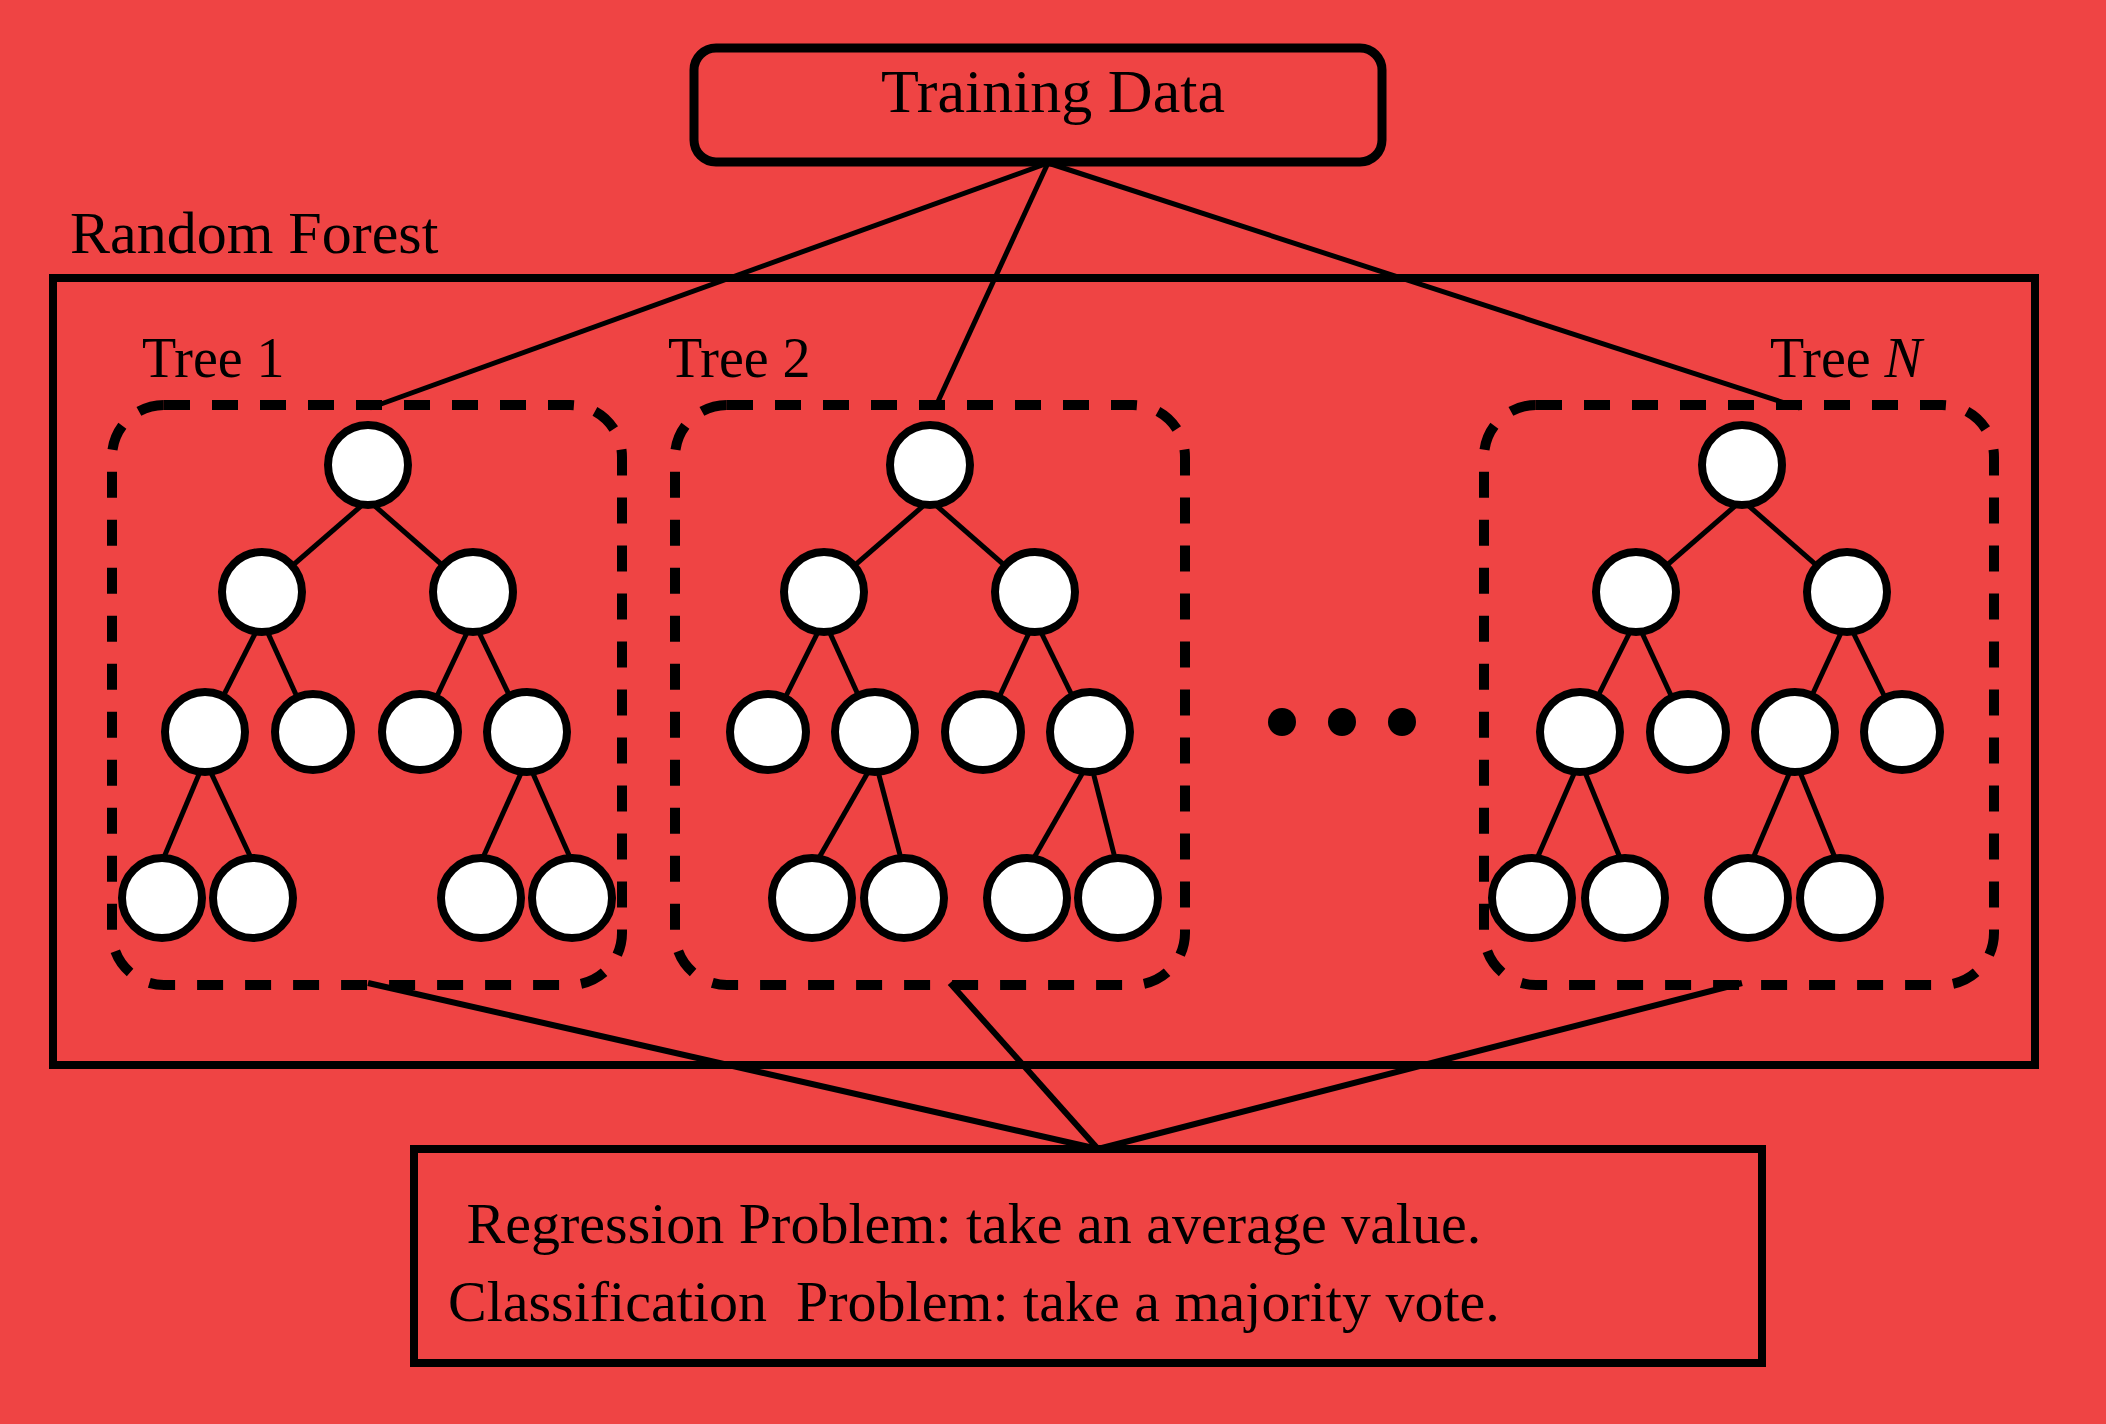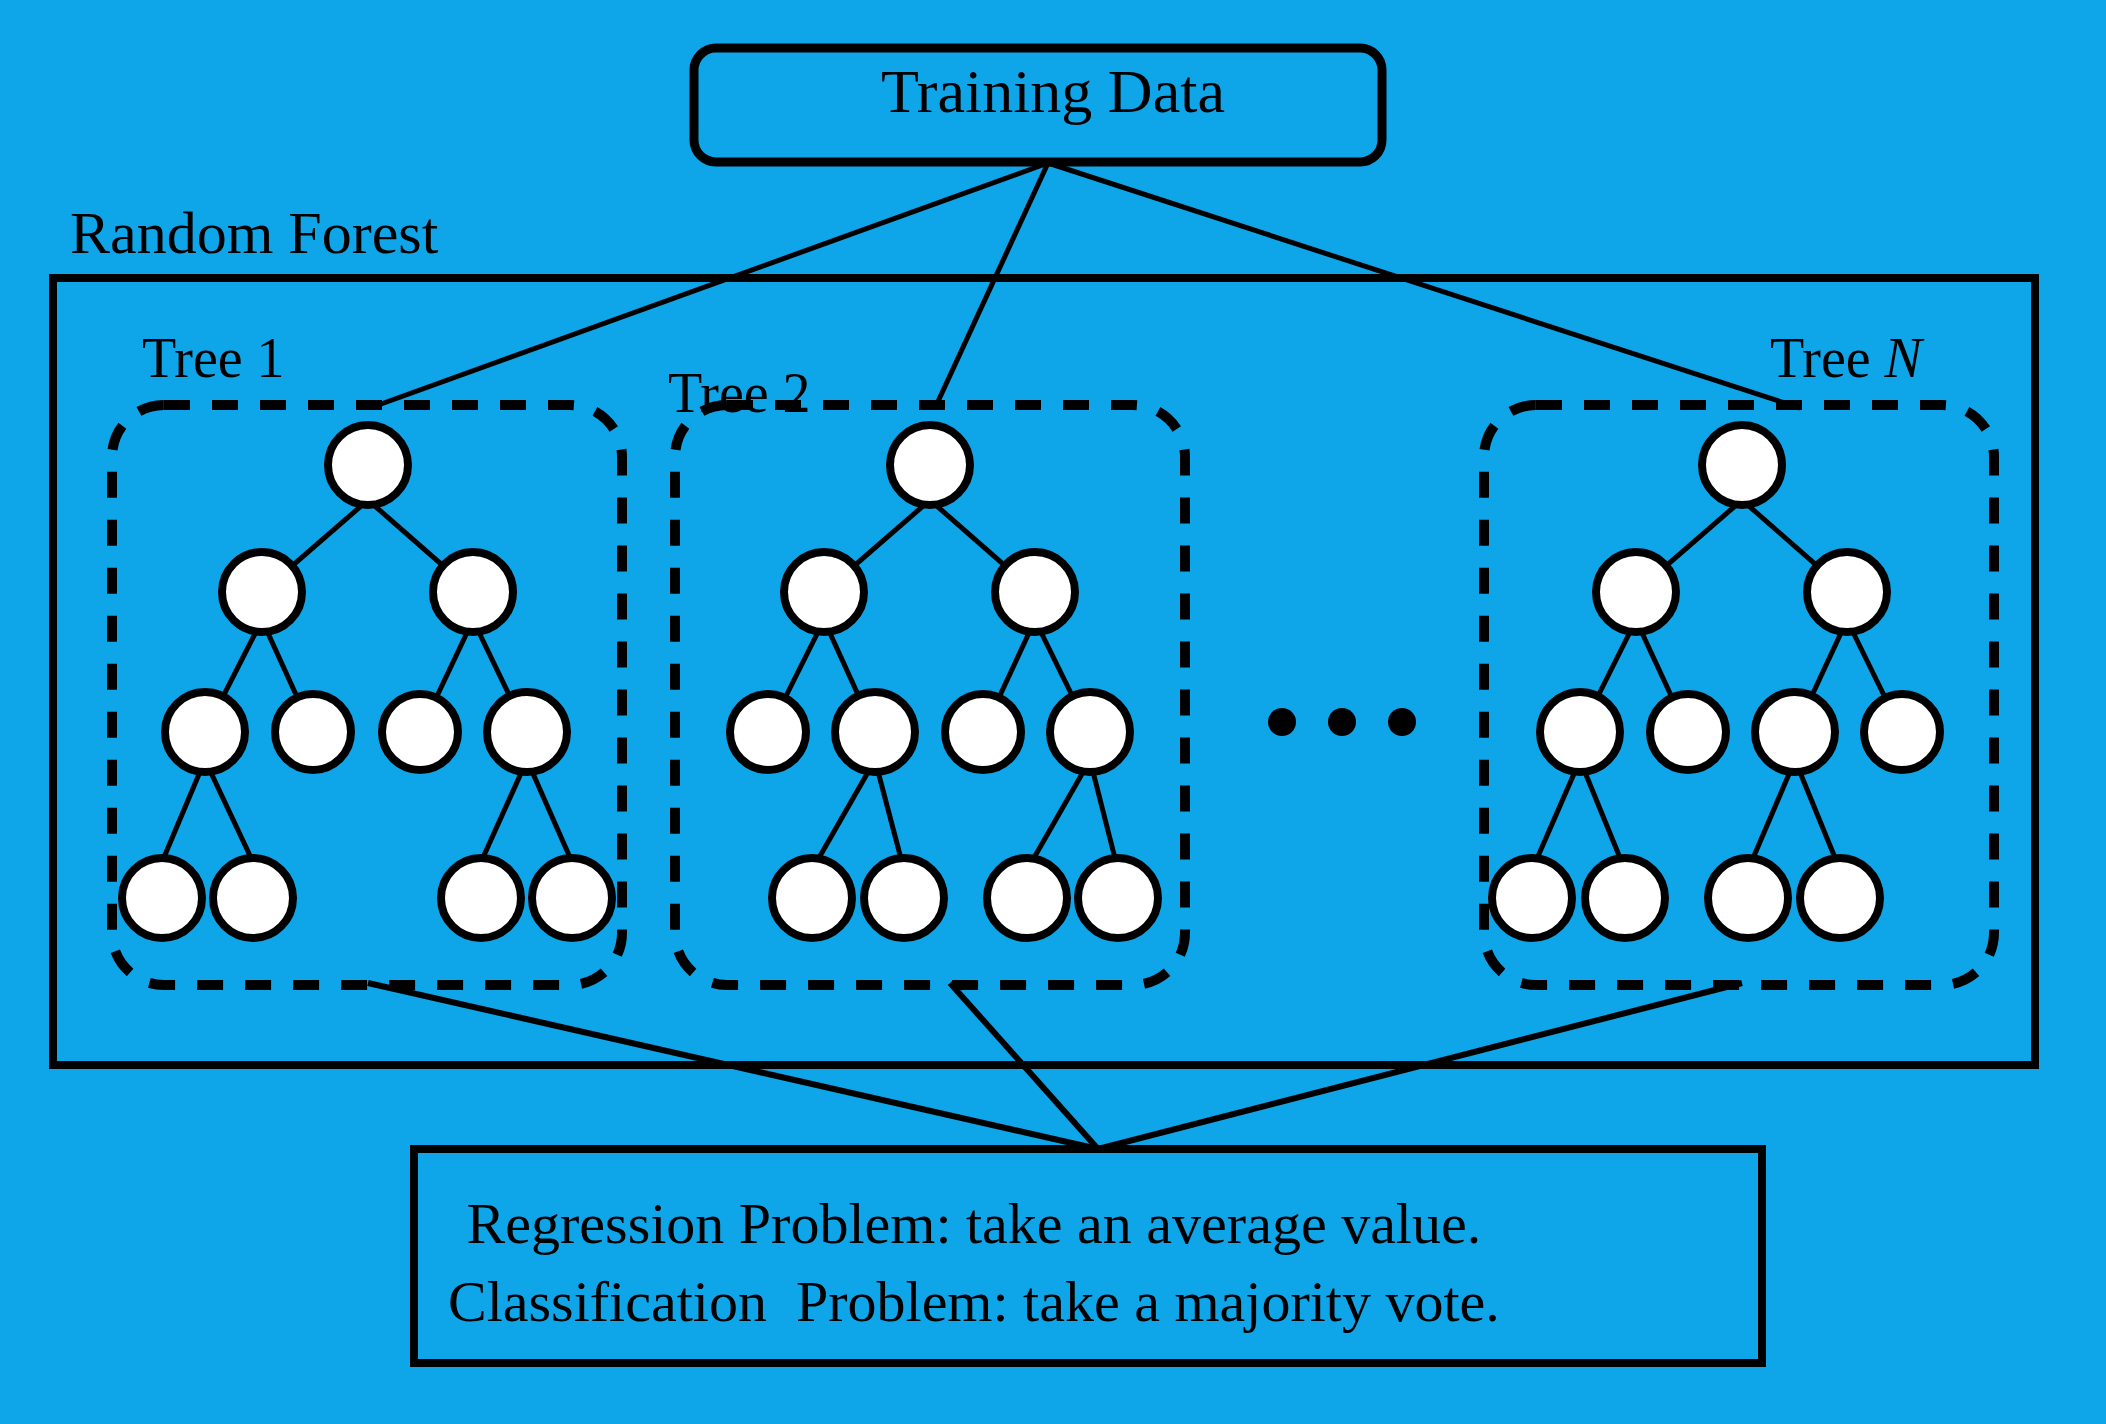--- a/index.html
+++ b/index.html
@@ -9,21 +9,21 @@
     background: #ffffff;
   }
   body {
     font-family: "Liberation Serif", "DejaVu Serif", serif;
     color: #000000;
   }
   #canvas {
     position: relative;
     width: 2106px;
     height: 1424px;
-    background: #0ea5e9;
+    background: #ef4444;
     overflow: hidden;
   }
   #vector-layer {
     position: absolute;
     left: 0;
     top: 0;
     width: 2106px;
     height: 1424px;
   }
   .lbl {
@@ -37,21 +37,21 @@
     left: 0; top: 60px;
     width: 2106px;
     text-align: center;
     font-size: 62px;
   }
   #random-forest-label {
     left: 70px; top: 203px;
     font-size: 60px;
   }
   #tree1-label { left: 104px; top: 330px; font-size: 56px; margin-left: 38px; }
-  #tree2-label { left: 668px; top: 330px; font-size: 56px; margin-top: 35px; }
+  #tree2-label { left: 668px; top: 330px; font-size: 56px; }
   #treeN-label { left: 1770px; top: 330px; font-size: 56px; font-family: Liberation Serif, serif; }
   #treeN-label .ital { font-style: italic; }
   #decision-box-text {
     left: 448px; top: 1185px;
     font-size: 58px;
     line-height: 1.35;
   }
   #decision-box-text .line { display: block; white-space: pre; }
 </style>
 </head>

